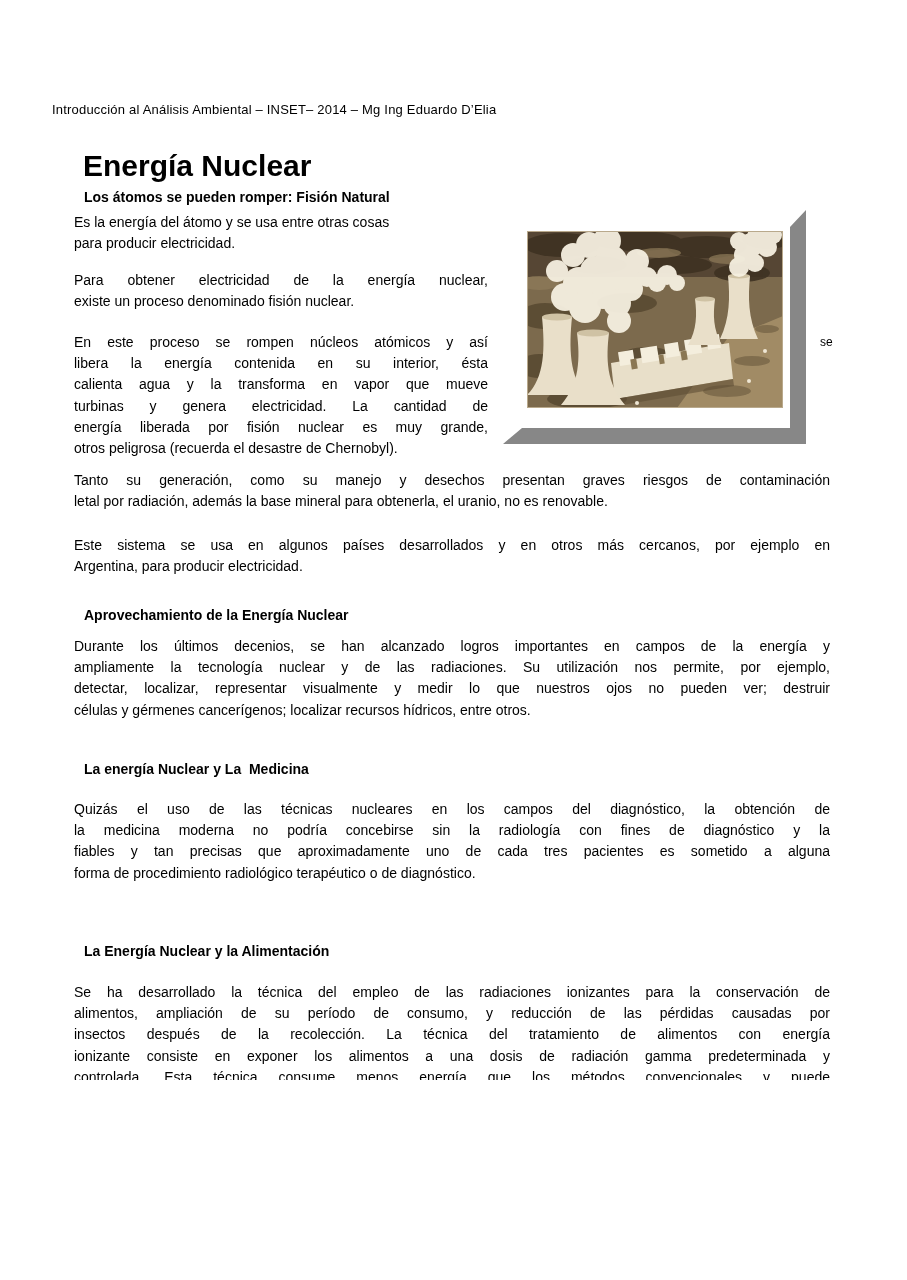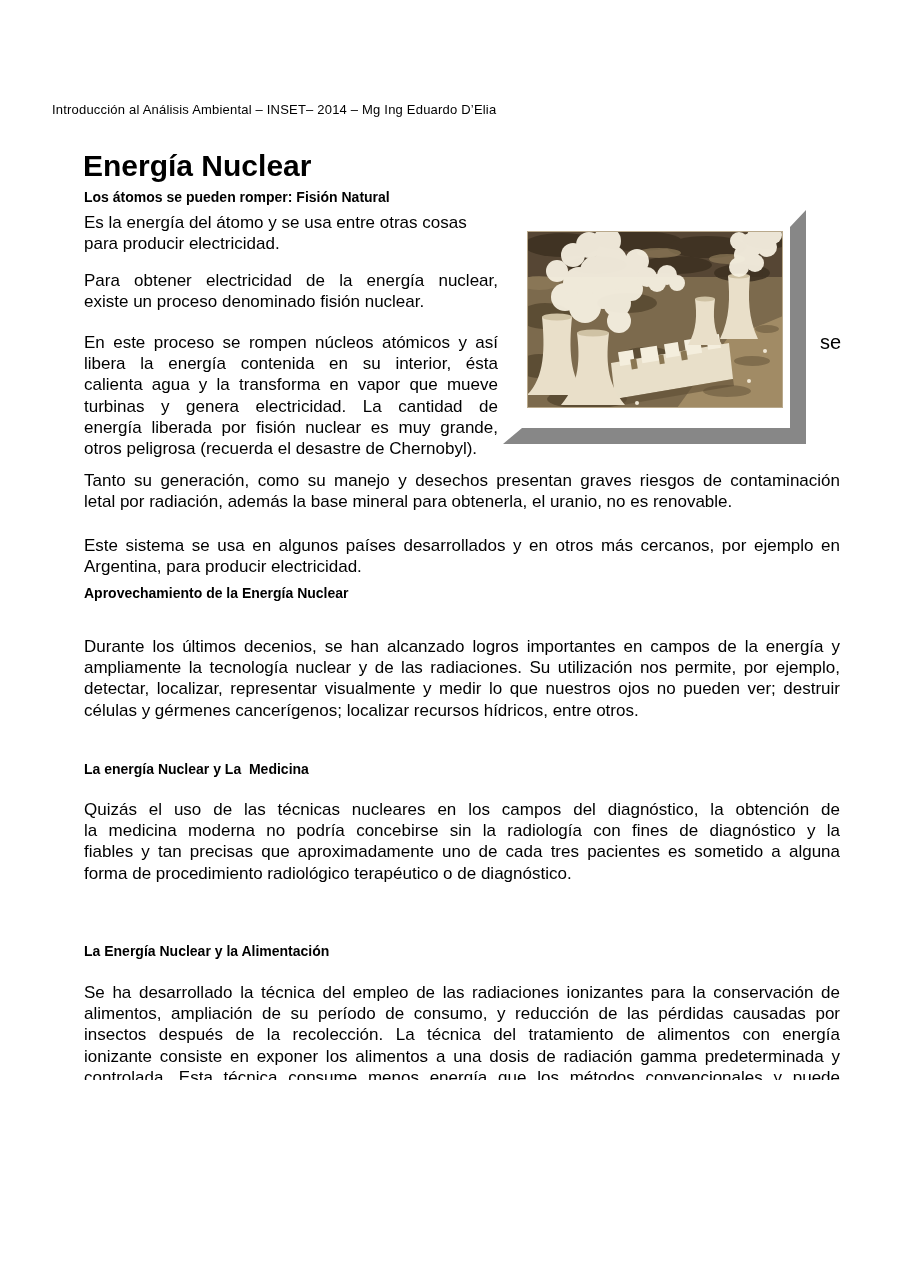--- a/index.html
+++ b/index.html
@@ -13,28 +13,28 @@
     letter-spacing:0.2px; white-space:pre-wrap;
   }
   .title {
     position:absolute; left:67px; top:132px; margin:16px;
     font-size:30px; font-weight:700; line-height:36px; letter-spacing:0;
   }
   .h {
     position:absolute; left:84px; font-size:14px; font-weight:700;
     line-height:21px; white-space:pre-wrap;
   }
-  .p { position:absolute; left:84px; font-size:17px; line-height:21.2px; }
+  .p { position:absolute; left:74px; font-size:14px; line-height:21.2px; }
   .p .ln { text-align:justify; text-align-last:justify; }
   .p .ln:last-child { text-align-last:left; }
   .p.leftalign .ln { text-align:left; text-align-last:left; }
   .narrow { width:414px; }
   .wide { width:756px; }
   .wrapword {
-    position:absolute; left:820px; top:332px; font-size:20px; line-height:21.2px;
+    position:absolute; left:820px; top:332px; font-size:12px; line-height:21.2px;
   }
   .figure { position:absolute; left:503px; top:205px; width:312px; height:242px; }
   .figure .shadow-svg { position:absolute; left:0; top:0; }
   .figure .photo-svg { position:absolute; left:24px; top:26px; }
   .pageno {
     position:absolute; left:818px; top:1140px;
     font-family:"Liberation Serif","DejaVu Serif",serif; font-size:15px;margin-top:20px;
   }
 </style>
 </head>
@@ -173,21 +173,21 @@
   <span class="wrapword">se</span>
   <div class="p wide" style="top:470px">
       <div class="ln">Tanto su generación, como su manejo y desechos presentan graves riesgos de contaminación</div>
       <div class="ln">letal por radiación, además la base mineral para obtenerla, el uranio, no es renovable.</div>
     </div>
   <div class="p wide" style="top:535px">
       <div class="ln">Este sistema se usa en algunos países desarrollados y en otros más cercanos, por ejemplo en</div>
       <div class="ln">Argentina, para producir electricidad.</div>
     </div>
 
-  <div class="h" style="top:583px">Aprovechamiento de la Energía Nuclear</div>
+  <div class="h" style="top:605px">Aprovechamiento de la Energía Nuclear</div>
   <div class="p wide" style="top:636px">
       <div class="ln">Durante los últimos decenios, se han alcanzado logros importantes en campos de la energía y</div>
       <div class="ln">ampliamente la tecnología nuclear y de las radiaciones. Su utilización nos permite, por ejemplo,</div>
       <div class="ln">detectar, localizar, representar visualmente y medir lo que nuestros ojos no pueden ver; destruir</div>
       <div class="ln">células y gérmenes cancerígenos; localizar recursos hídricos, entre otros.</div>
     </div>
 
   <div class="h" style="top:759px">La energía Nuclear y La  Medicina</div>
   <div class="p wide" style="top:799px">
       <div class="ln">Quizás el uso de las técnicas nucleares en los campos del diagnóstico, la obtención de</div>

